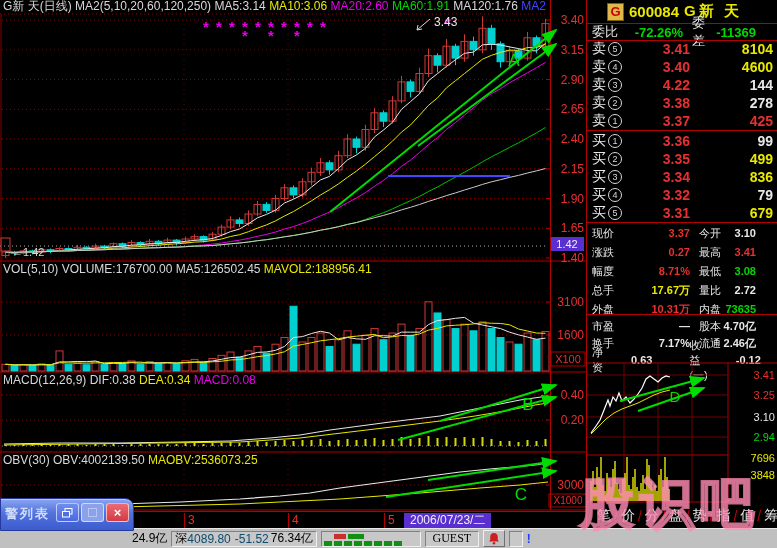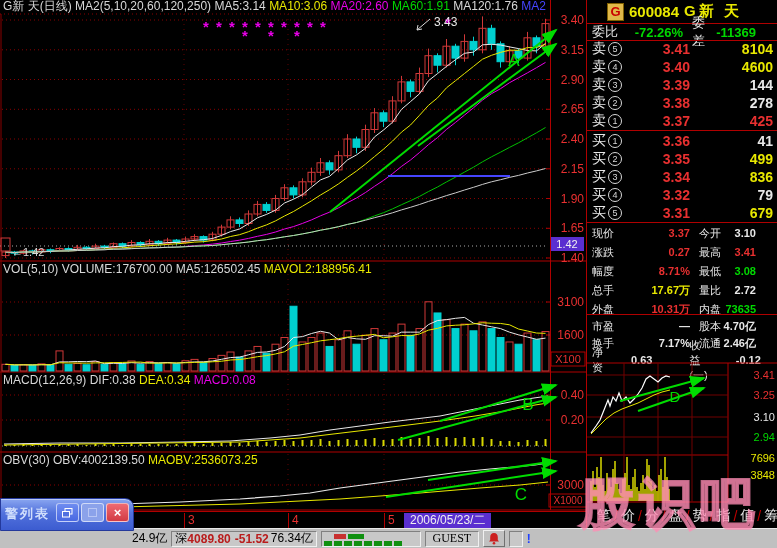--- a/index.html
+++ b/index.html
@@ -39,21 +39,21 @@
   #date-block{position:absolute;left:404px;top:1px;background:#5a2fd0;color:#f0f0f0;padding:0 6px;line-height:15px;}
   #period-tab{position:absolute;left:552px;top:1px;color:#e8e8e8;font-size:13px;line-height:15px;margin-top:28px;}
   
   #statusbar{position:absolute;left:0;top:528px;width:777px;height:20px;background:#c0c0c0;
              border-top:1px solid #e8e8e8;display:flex;align-items:center;font-size:12px;color:#000;
              padding-left:132px;box-sizing:border-box;gap:4px;}
   .sunken{border:1px solid;border-color:#808080 #f0f0f0 #f0f0f0 #808080;background:#c8c8c8;
           height:16px;display:flex;align-items:center;padding:0 3px;box-sizing:border-box;}
   .raised{border:1px solid;border-color:#f0f0f0 #707070 #707070 #f0f0f0;background:#c0c0c0;
           height:17px;display:flex;align-items:center;justify-content:center;box-sizing:border-box;}
-  .szg{color:#b91c1c;font-weight:bold;}
+  .szg{color:#0c4a6e;font-weight:normal;}
   #broker-panel{flex:1;color:#c000c0;}
   #guest-panel{width:54px;font-family:"Liberation Serif",serif;justify-content:center;}
   #breadth{width:100px;position:relative;}
   #breadth .b1{position:absolute;top:2px;height:5px;display:flex;gap:2px;left:12px;}
   #breadth .b2{position:absolute;top:9px;height:5px;display:flex;gap:2px;left:2px;}
   #breadth span{display:inline-block;height:5px;}
   
   #floatwin{position:absolute;left:0;top:498px;width:132px;height:31px;z-index:40;
             background:linear-gradient(180deg,#8aa6f0,#5272dd 45%,#3c5cd0);
             border:1px solid #24399b;border-radius:0 9px 0 0;box-shadow:inset 0 1px 0 #b8c8f8;text-decoration:underline;}
@@ -426,21 +426,21 @@
       <rect x="549" y="494" width="38" height="13" fill="none" stroke="#b00000"></rect>
       <text x="568" y="504" fill="#e83030" font-size="10" text-anchor="middle">X1000</text>
       <text x="3" y="10" font-size="12"><tspan fill="#d8d8d8">G新 天(日线) MA2(5,10,20,60,120,250) MA5:3.14 </tspan><tspan fill="#e8e800">MA10:3.06 </tspan><tspan fill="#e800e8">MA20:2.60 </tspan><tspan fill="#00d800">MA60:1.91 </tspan><tspan fill="#d8d8d8">MA120:1.76 </tspan><tspan fill="#4545ff">MA2</tspan></text>
       <text x="3" y="273" font-size="12"><tspan fill="#d8d8d8">VOL(5,10) VOLUME:176700.00 MA5:126502.45 </tspan><tspan fill="#e8e800">MAVOL2:188956.41</tspan></text>
       <text x="3" y="384" font-size="12"><tspan fill="#d8d8d8">MACD(12,26,9) DIF:0.38 </tspan><tspan fill="#e8e800">DEA:0.34 </tspan><tspan fill="#e800e8">MACD:0.08</tspan></text>
       <text x="3" y="464" font-size="12"><tspan fill="#d8d8d8">OBV(30) OBV:4002139.50 </tspan><tspan fill="#e8e800">MAOBV:2536073.25</tspan></text>
     </svg>
 
   <div id="date-row">
     <span id="period-tab" class="tab">日线</span>
-    <span id="date-block">2006/05/23/二</span>
+    <span id="date-block">2006/07/23/二</span>
   <span class="month" style="left: 184px;">3</span>
       <span class="month" style="left: 288px;">4</span>
       <span class="month" style="left: 384px;">5</span>
     </div>
 
   <div id="right">
     <div class="rtitle">
       <span class="glogo">G</span>
       <span class="code">600084</span>
       <span class="sname">G新 天</span>
@@ -459,40 +459,40 @@
           <span class="opr cr">3.41</span>
           <span class="ovl" style="color: rgb(232, 232, 0);">8104</span>
         </div>
         <div class="row" style="top: 58px;">
           <span class="lab">卖<span class="circ">4</span></span>
           <span class="opr cr">3.40</span>
           <span class="ovl" style="color: rgb(232, 232, 0);">4600</span>
         </div>
         <div class="row" style="top: 76px;">
           <span class="lab">卖<span class="circ">3</span></span>
-          <span class="opr cr">3.39</span>
+          <span class="opr cr">4.22</span>
           <span class="ovl" style="color: rgb(232, 232, 232);">144</span>
         </div>
         <div class="row" style="top: 94px;">
           <span class="lab">卖<span class="circ">2</span></span>
           <span class="opr cr">3.38</span>
           <span class="ovl" style="color: rgb(232, 232, 232);">278</span>
         </div>
         <div class="row" style="top: 112px;">
           <span class="lab">卖<span class="circ">1</span></span>
           <span class="opr cr">3.37</span>
           <span class="ovl" style="color: rgb(232, 48, 48);">425</span>
         </div>
       </div>
     <div class="hr" style="top:130px"></div>
     <div id="buy-rows">
         <div class="row" style="top: 132px;">
           <span class="lab">买<span class="circ">1</span></span>
           <span class="opr cr">3.36</span>
-          <span class="ovl" style="color: rgb(232, 232, 232);">41</span>
+          <span class="ovl" style="color: rgb(232, 232, 232);">99</span>
         </div>
         <div class="row" style="top: 150px;">
           <span class="lab">买<span class="circ">2</span></span>
           <span class="opr cr">3.35</span>
           <span class="ovl" style="color: rgb(232, 232, 0);">499</span>
         </div>
         <div class="row" style="top: 168px;">
           <span class="lab">买<span class="circ">3</span></span>
           <span class="opr cr">3.34</span>
           <span class="ovl" style="color: rgb(232, 232, 0);">836</span>

